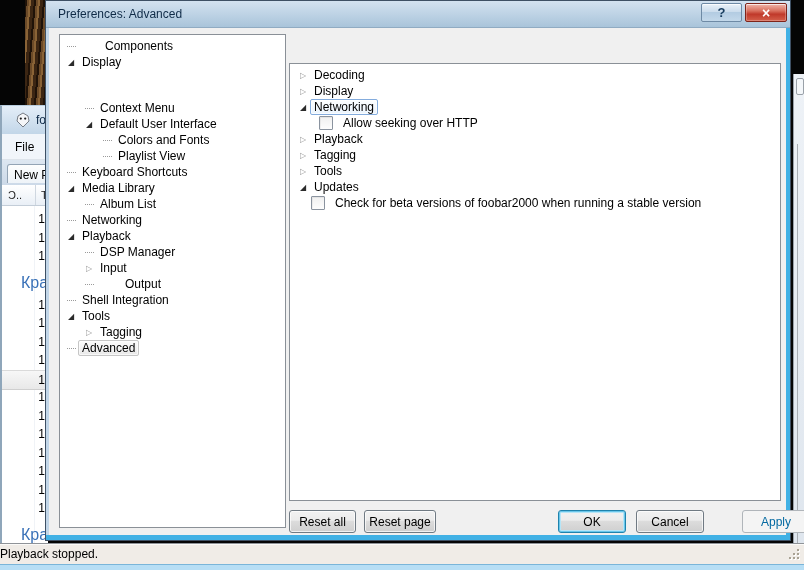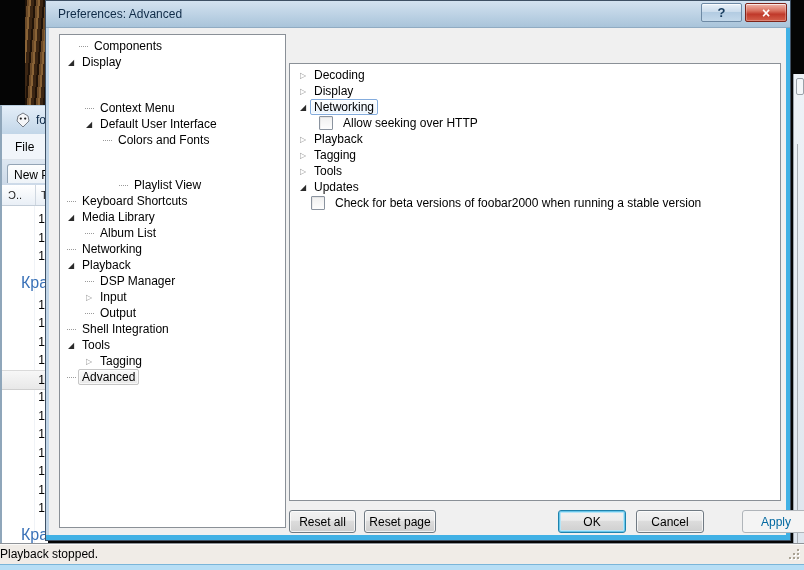--- a/index.html
+++ b/index.html
@@ -146,41 +146,41 @@
     </div>
     <button class="dlg-help">
       <span>?</span>
     </button>
     <button class="dlg-close">
       <span>×</span>
     </button>
 
 
     <div class="panel left-panel" id="left-tree">
-        <div class="trow" style="padding-left: 16px;">
+        <div class="trow" style="padding-left: 4px; gap: 23px;">
           <span class="tglyph dot"></span>
           <span class="tlabel">Components</span>
         </div>
         <div class="trow" style="padding-left: 4px;">
           <span class="tglyph exp">◢</span>
           <span class="tlabel">Display</span>
         </div>
         <div class="trow" style="padding-left: 22px; margin-top: 30px;">
           <span class="tglyph dot"></span>
           <span class="tlabel">Context Menu</span>
         </div>
         <div class="trow" style="padding-left: 22px;">
           <span class="tglyph exp">◢</span>
           <span class="tlabel">Default User Interface</span>
         </div>
         <div class="trow" style="padding-left: 40px;">
           <span class="tglyph dot"></span>
           <span class="tlabel">Colors and Fonts</span>
         </div>
-        <div class="trow" style="padding-left: 56px; margin-top: 29px;">
+        <div class="trow" style="padding-left: 40px;">
           <span class="tglyph dot"></span>
           <span class="tlabel">Playlist View</span>
         </div>
         <div class="trow" style="padding-left: 4px;">
           <span class="tglyph dot"></span>
           <span class="tlabel">Keyboard Shortcuts</span>
         </div>
         <div class="trow" style="padding-left: 4px;">
           <span class="tglyph exp">◢</span>
           <span class="tlabel">Media Library</span>
@@ -198,21 +198,21 @@
           <span class="tlabel">Playback</span>
         </div>
         <div class="trow" style="padding-left: 22px;">
           <span class="tglyph dot"></span>
           <span class="tlabel">DSP Manager</span>
         </div>
         <div class="trow" style="padding-left: 22px;">
           <span class="tglyph col">▷</span>
           <span class="tlabel">Input</span>
         </div>
-        <div class="trow" style="padding-left: 22px;">
+        <div class="trow" style="padding-left: 22px; gap: 25px;">
           <span class="tglyph dot"></span>
           <span class="tlabel">Output</span>
         </div>
         <div class="trow" style="padding-left: 4px;">
           <span class="tglyph dot"></span>
           <span class="tlabel">Shell Integration</span>
         </div>
         <div class="trow" style="padding-left: 4px;">
           <span class="tglyph exp">◢</span>
           <span class="tlabel">Tools</span>

